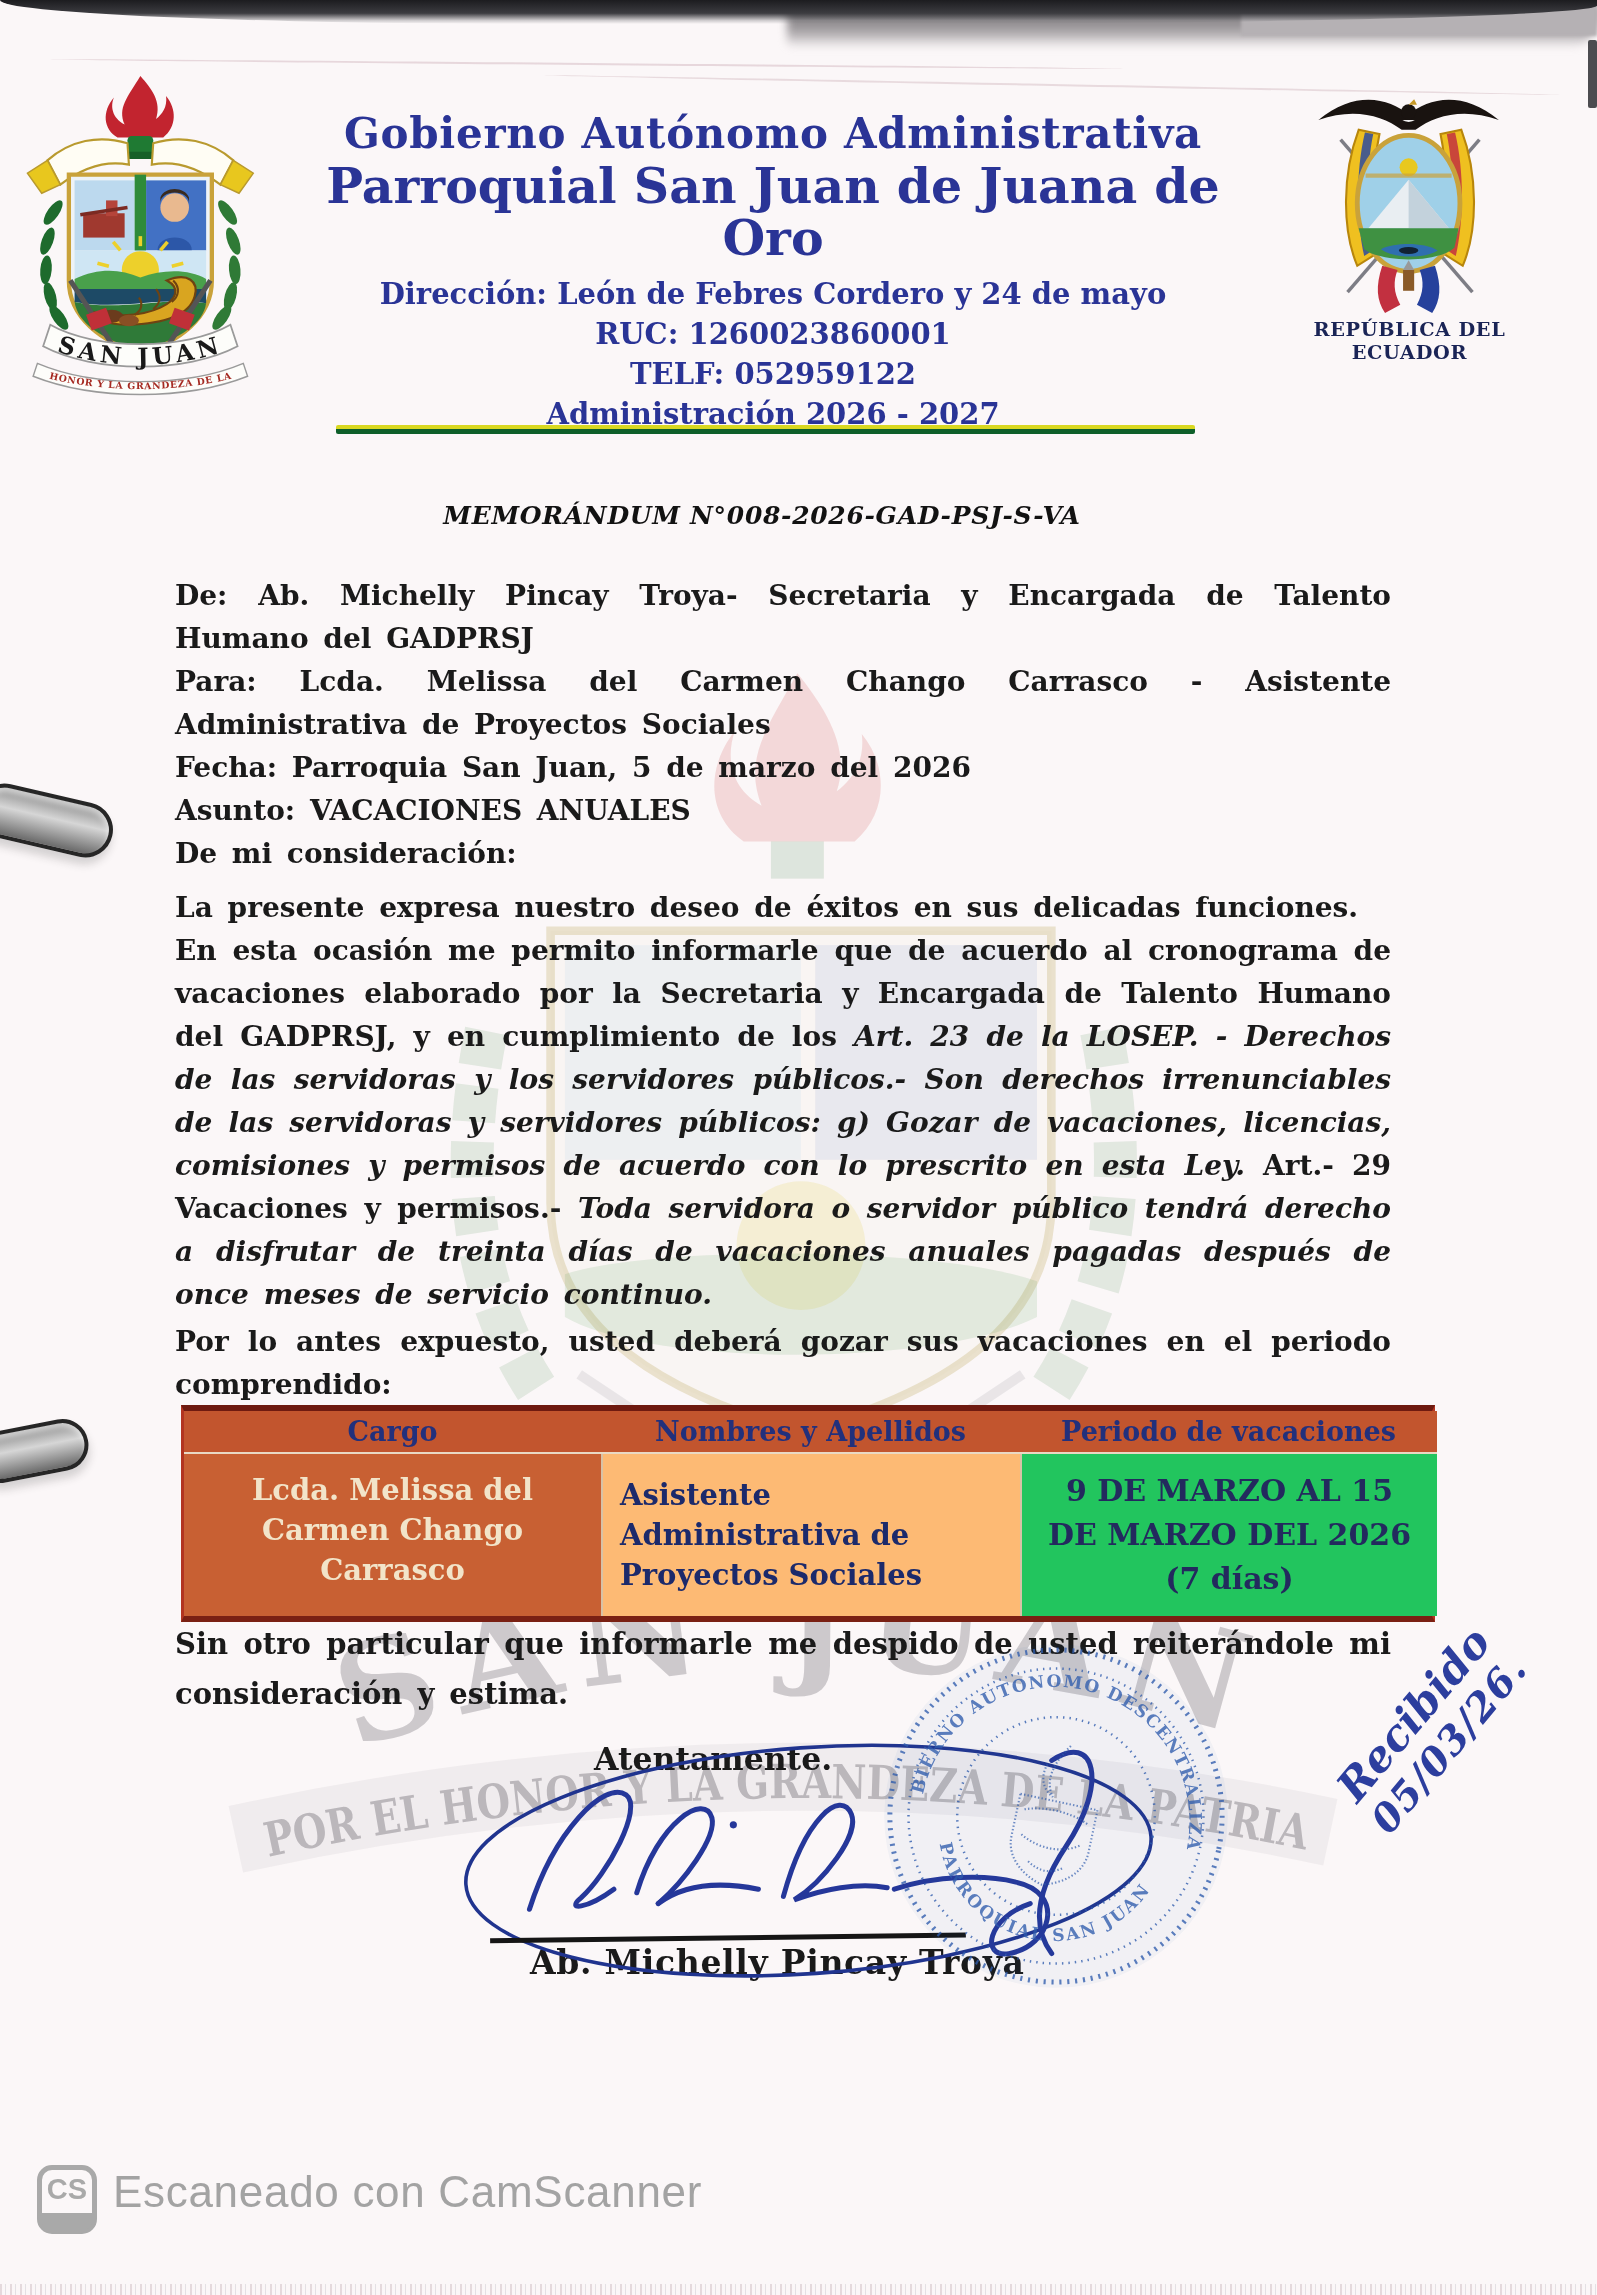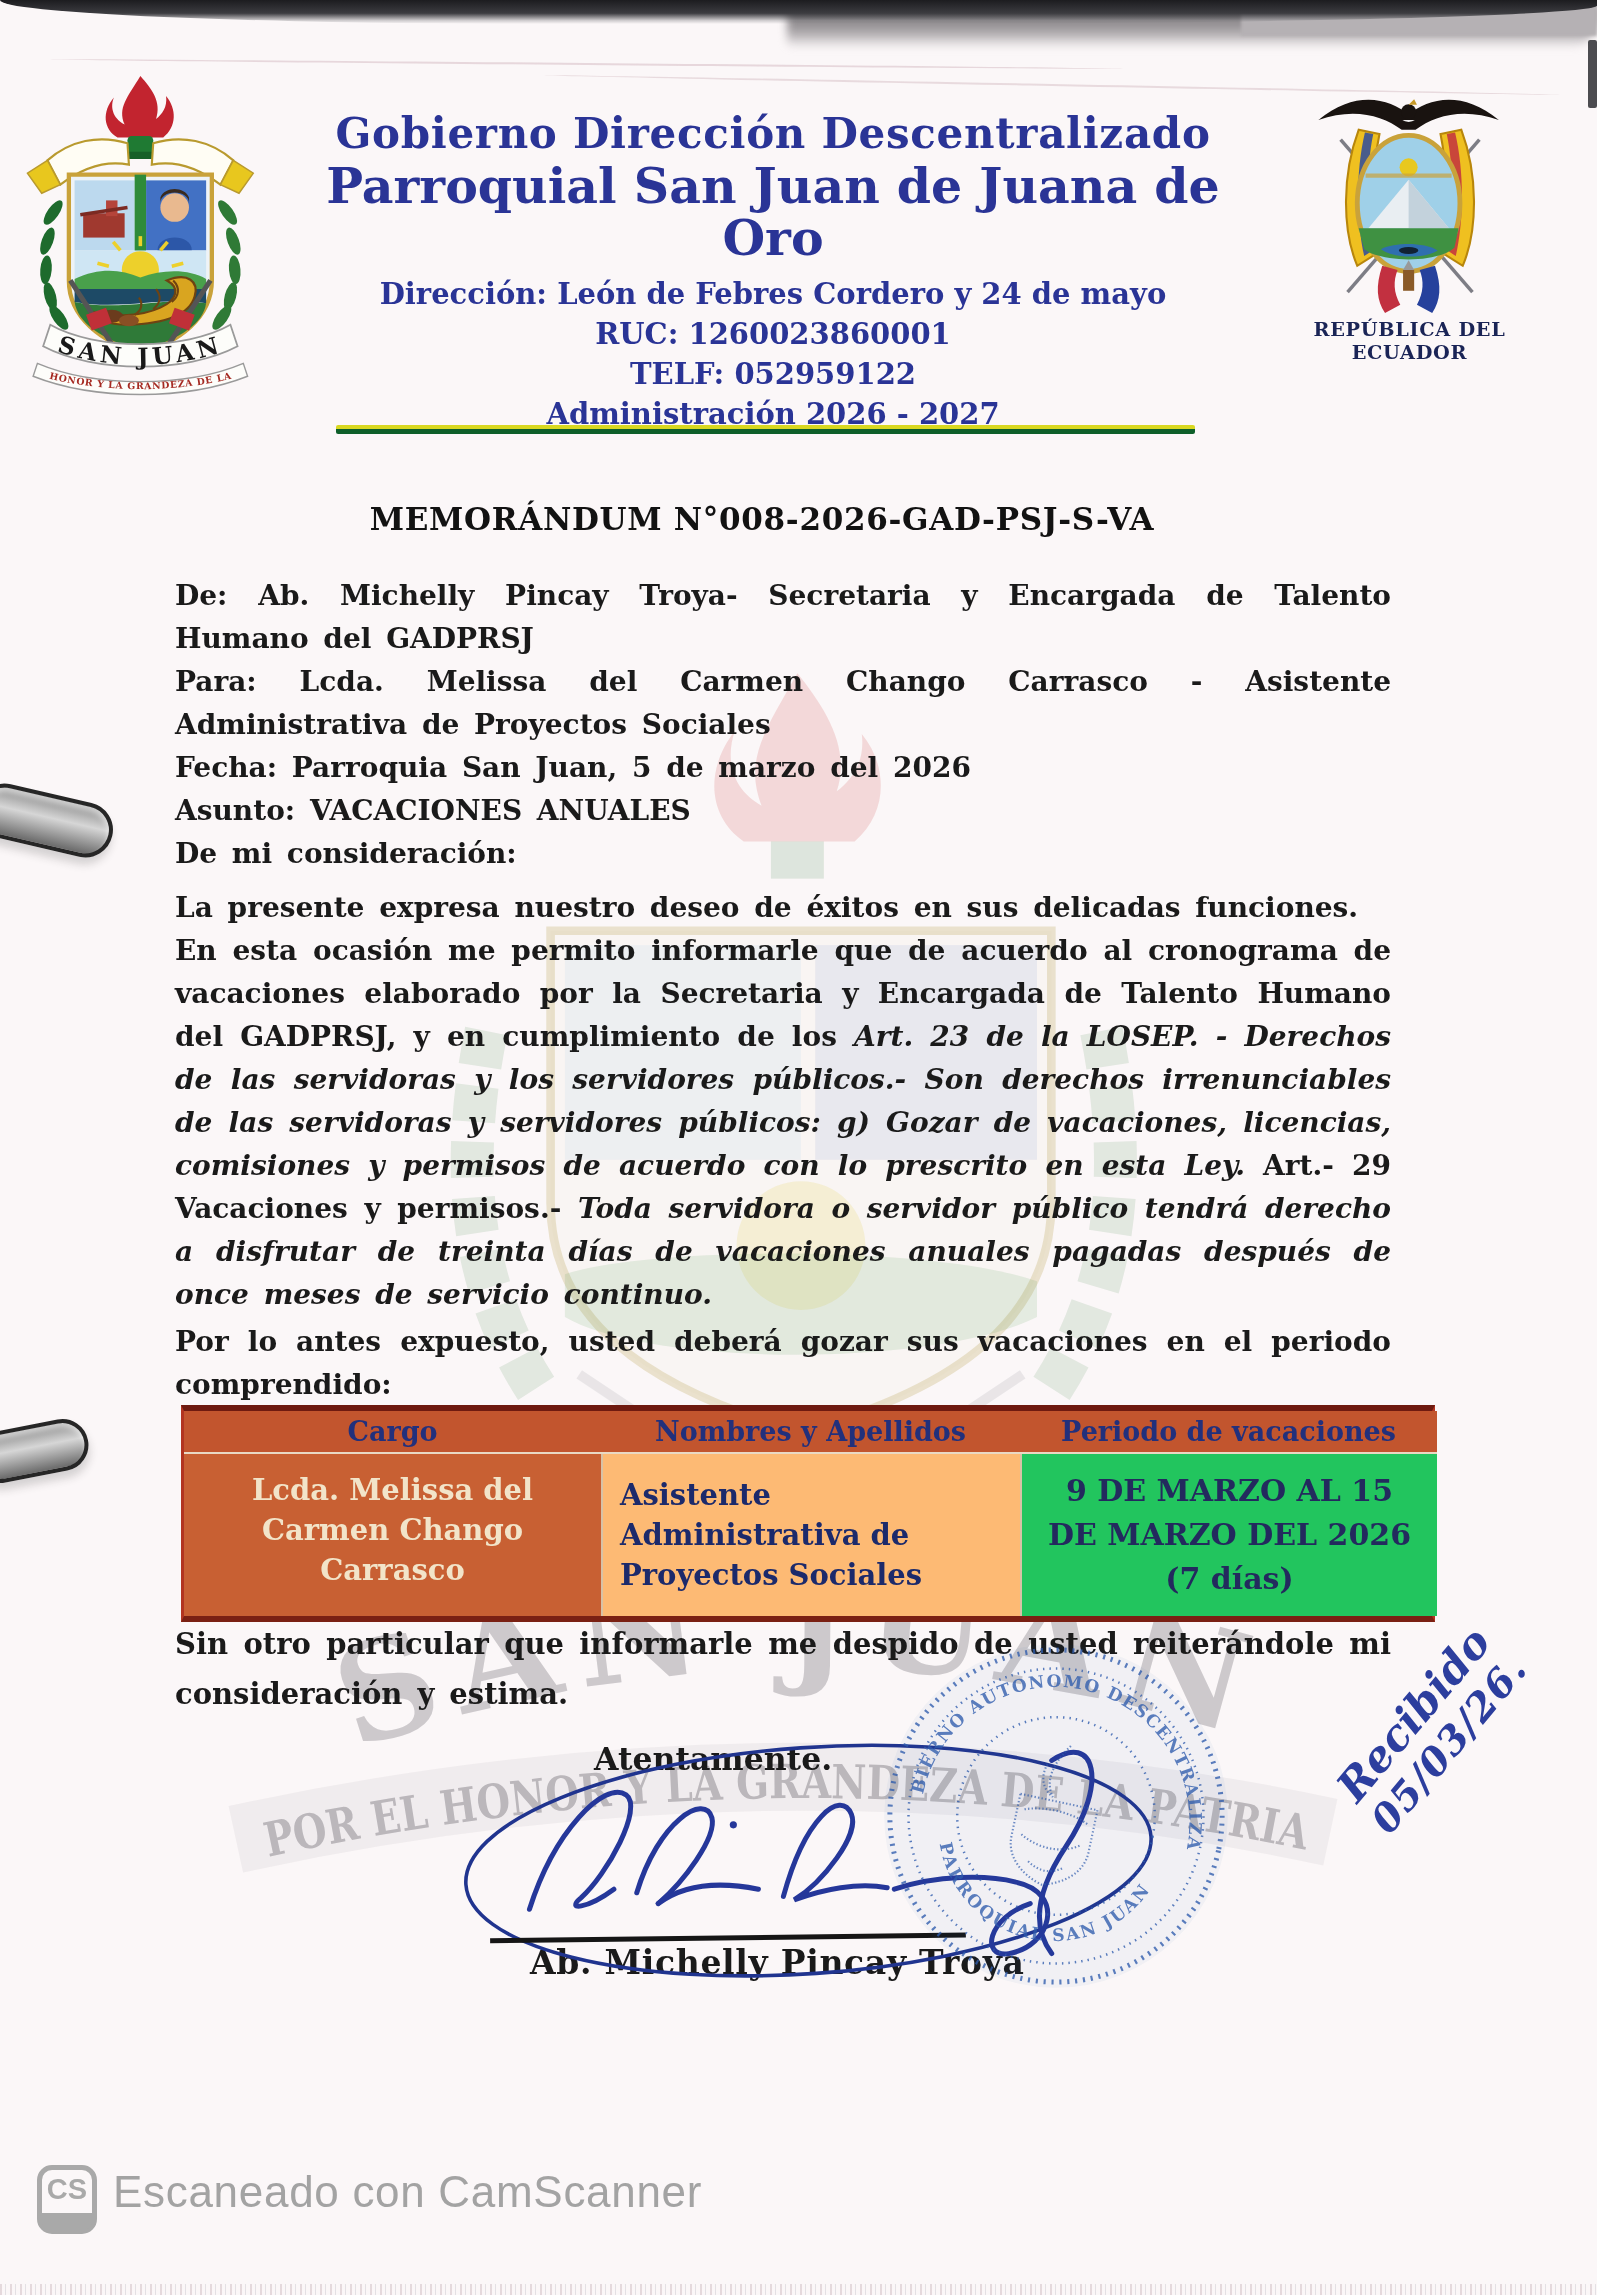--- a/index.html
+++ b/index.html
@@ -25,21 +25,21 @@
   
   .head-center{left:272px;top:107px;width:1002px;text-align:center;z-index:2;color:#2a3496;}
   .h-org1{font-size:42px;font-weight:700;line-height:53px;letter-spacing:0.7px;}
   .h-org2{font-size:49px;font-weight:700;line-height:52px;}
   .h-sub{font-size:29px;font-weight:700;line-height:40px;margin-top:10px;}
   .h-line{font-size:29px;font-weight:700;line-height:40px;}
   .green-rule{left:336px;top:425px;width:859px;height:9.3px;z-index:2;
     background:linear-gradient(180deg,#d9d821 0%,#d9d821 42%,#0e5f2a 42%,#0e5f2a 100%);border-radius:2.1px;}
   .seal-caption{left:1288px;top:318px;width:243px;text-align:center;font-size:19.3px;font-weight:700;color:#1a2456;letter-spacing:0.7px;z-index:2;font-family:"DejaVu Serif",serif;}
   
-  .memo-title{left:175px;top:501px;width:1174px;text-align:center;font-size:31px;font-weight:700;letter-spacing:0.7px;color:#121212;z-index:2;}
+  .memo-title{left:175px;top:501px;width:1174px;text-align:center;font-size:25px;font-weight:700;letter-spacing:0.7px;color:#121212;z-index:2;font-style:italic;}
   .content{left:175px;top:574px;width:1216px;z-index:2;font-size:28px;font-weight:700;line-height:43px;text-align:justify;word-spacing:5px;}
   .content p{margin:0;}
   .fld-label{font-weight:700;}
   .p-gap{margin-top:11.4px !important;}
   .it{font-style:italic;}
   .p3{left:175px;top:1320px;width:1216px;z-index:2;font-size:28px;font-weight:700;line-height:43px;text-align:justify;word-spacing:5px;}
   
   .vac-table{left:181px;top:1405px;width:1254px;z-index:2;display:grid;grid-template-columns:417px 419px 417px;grid-template-rows:43px 162px;
      border-top:6.4px solid #6e1a10;border-left:3.6px solid #b23420;border-right:3.6px solid #b23420;border-bottom:6.4px solid #7a2013;box-sizing:border-box;}
   .th{background:#c2552e;color:#22307c;font-size:27px;font-weight:700;display:flex;align-items:center;justify-content:center;border-bottom:2.1px solid #e9d9c4;}
@@ -191,21 +191,21 @@
     <path d="M118,238 C140,228 180,228 200,240 C180,252 138,252 118,238 Z" fill="#2f6fae"></path>
     <ellipse cx="158" cy="240" rx="14" ry="5" fill="#112233"></ellipse>
     <rect x="150" y="268" width="16" height="30" fill="#8a5a28"></rect>
     <path d="M150,268 l16,0 l-8,-14 Z" fill="#999999"></path>
     <path d="M120,262 C110,292 112,312 124,330 L146,318 C136,300 136,284 142,268 Z" fill="#c23040"></path>
     <path d="M196,262 C206,292 204,312 192,330 L170,318 C180,300 180,284 174,268 Z" fill="#26419c"></path>
   </svg>
   <div class="abs seal-caption">REPÚBLICA DEL ECUADOR</div>
 
   <div class="abs head-center">
-    <div class="h-org1">Gobierno Dirección Descentralizado</div>
+    <div class="h-org1">Gobierno Autónomo Administrativa</div>
     <div class="h-org2">Parroquial San Juan de Juana de Oro</div>
     <div class="h-sub">Dirección: León de Febres Cordero y 24 de mayo</div>
     <div class="h-line">RUC: 1260023860001</div>
     <div class="h-line">TELF: 052959122</div>
     <div class="h-line">Administración 2026 - 2027</div>
   </div>
   <div class="abs green-rule"></div>
 
   <div class="abs memo-title">MEMORÁNDUM N°008-2026-GAD-PSJ-S-VA</div>
 

